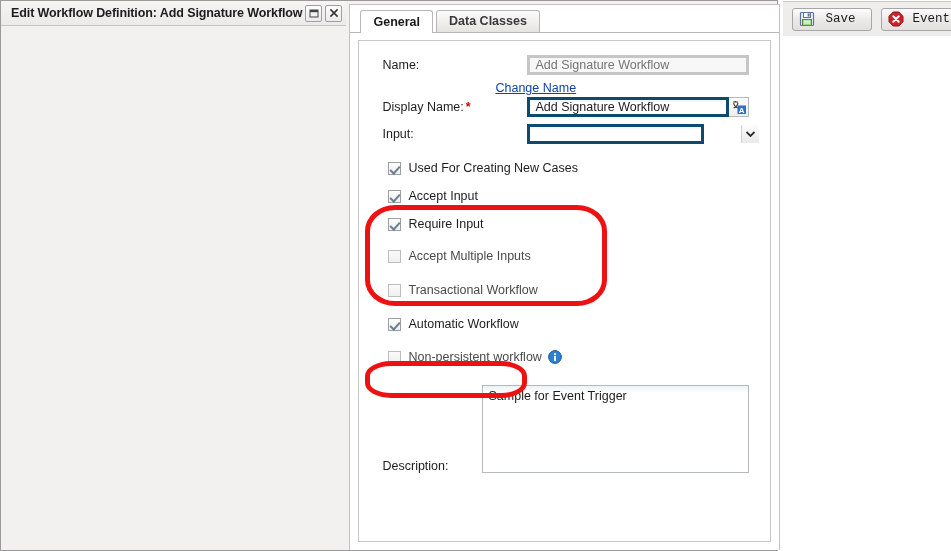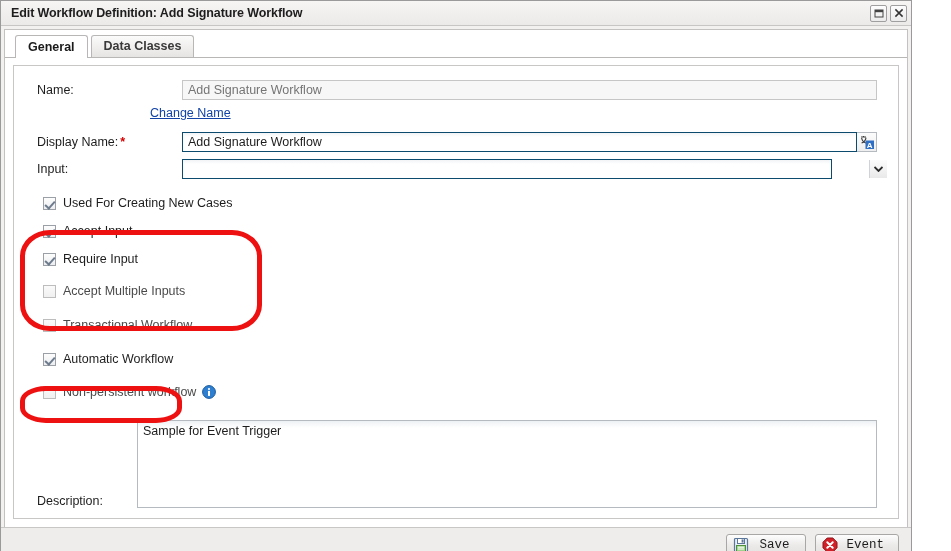--- a/index.html
+++ b/index.html
@@ -5,27 +5,26 @@
   html, body {
     margin: 0; padding: 0;
     width: 951px; height: 551px;
     background: #ffffff;
     font-family: "Liberation Sans", sans-serif;
     overflow: hidden;
   }
 
   #app {
     position: relative;
-    width: 912px;
+    width: 778px;
     height: 551px;
     box-sizing: border-box;
     background: #f2f1f0;
     border: 1px solid #9a9a9a;
     display: flex;
-    flex-direction: column;
   }
 
   
   .titlebar {
     height: 25px;
     min-height: 25px;
     background: linear-gradient(to bottom, #f6f5f4 0%, #eceae8 100%);
     border-bottom: 1px solid #c8c6c4;
     display: flex;
     align-items: center;
@@ -127,21 +126,21 @@
     padding-left: 13px;
     box-sizing: border-box;
     white-space: nowrap;
   }
   .req-star { color: #d40000; font-weight: bold; margin-left: 2px; }
 
   .text-input {
     flex: 1;
     height: 20px;
     box-sizing: border-box;
-    border: 1px solid #0c4a6e;
+    border: 3px solid #0c4a6e;
     background: linear-gradient(to bottom, #f1f3f5 0%, #ffffff 22%, #ffffff 100%);
     font-size: 12.5px;
     color: #1d1d1d;
     padding: 0 5px;
     line-height: 18px;
     font-family: "Liberation Sans", sans-serif;
     outline: none;
     margin-right: 11px;
   }
   .text-input.disabled {
@@ -177,21 +176,21 @@
     display: flex; align-items: center; justify-content: center;
     cursor: pointer;
     margin-left: -19px;
     margin-right: 1px;
     z-index: 3;
     border-left: 1px solid #cfd3d8;
   }
 
   .link-row {
     display: flex;
-    margin-bottom: 12px;
+    margin-bottom: 2px;
     margin-top: -1px;
     text-align: right;
   }
   .change-name-link {
     margin-left: 126px;
     font-size: 12.5px;
     color: #1243a6;
     text-decoration: underline;
     cursor: pointer;
   }

